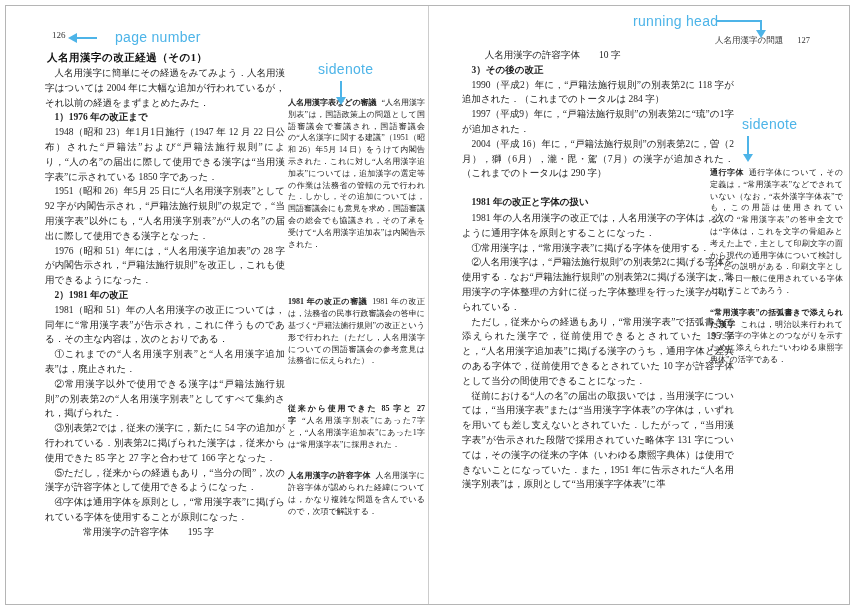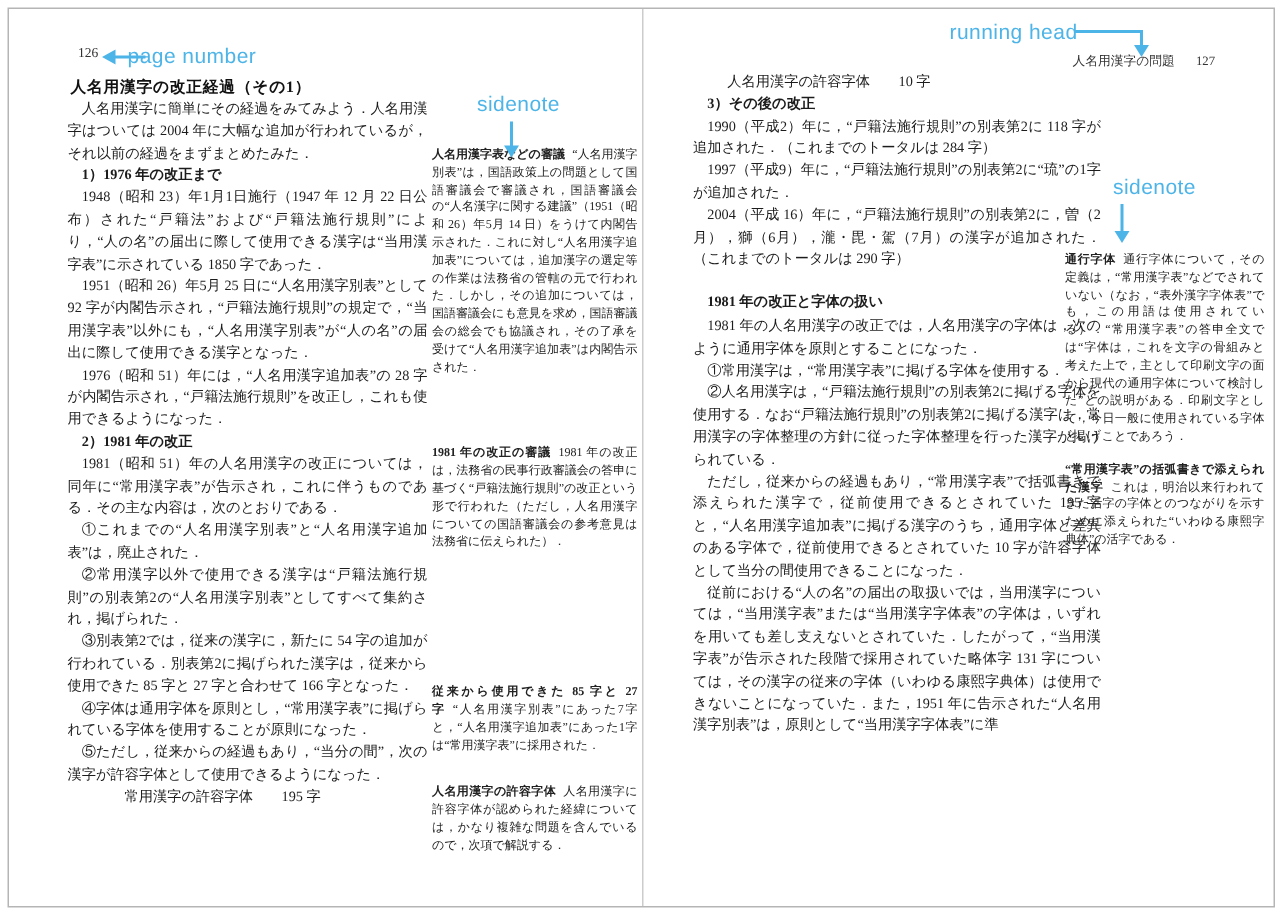--- a/index.html
+++ b/index.html
@@ -31,21 +31,21 @@
   .main-col p.center4{ text-indent:4em; }
   .main-col p.center2{ text-indent:2.4em; }
 
   .side-col{ position:absolute; font-size:8px; line-height:11.8px; text-align:justify; color:#222; }
   .left-side{ left:288px; top:97px; width:137px; }
   .right-side{ left:710px; top:167px; width:133px; }
   .sidenote .sn-title{ font-weight:bold; margin-right:.6em; }
   .sidenote .sn-body{ }
   .sidenote .sn-body2{ display:block; text-indent:1em; }
   .left-side .sidenote:nth-of-type(2){ margin-top:46px; }
-  .left-side .sidenote:nth-of-type(3){ margin-top:88px; }
+  .left-side .sidenote:nth-of-type(3){ margin-top:36px; }
   .left-side .sidenote:nth-of-type(4){ margin-top:20px; }
   .right-side .sidenote:nth-of-type(2){ margin-top:10px; }
   .right-side .sidenote:nth-of-type(3){ margin-top:12px; }
 
   
   .ann{ position:absolute; font-family:"Liberation Sans","DejaVu Sans",sans-serif;
         color:var(--accent); font-size:14px; letter-spacing:.3px; }
   .ann-line-h{ position:absolute; height:2px; background:var(--accent); }
   .ann-line-v{ position:absolute; width:2px; background:var(--accent); }
   .arrow-left{ position:absolute; width:0; height:0;
@@ -82,23 +82,23 @@
         <p class="sub">2）1981 年の改正</p>
 
         <p class="para">1981（昭和 51）年の人名用漢字の改正については，同年に“常用漢字表”が告示され，これに伴うものである．その主な内容は，次のとおりである．</p>
 
         <p class="para">①これまでの“人名用漢字別表”と“人名用漢字追加表”は，廃止された．</p>
 
         <p class="para">②常用漢字以外で使用できる漢字は“戸籍法施行規則”の別表第2の“人名用漢字別表”としてすべて集約され，掲げられた．</p>
 
         <p class="para">③別表第2では，従来の漢字に，新たに 54 字の追加が行われている．別表第2に掲げられた漢字は，従来から使用できた 85 字と 27 字と合わせて 166 字となった．</p>
 
+        <p class="para">⑤ただし，従来からの経過もあり，“当分の間”，次の漢字が許容字体として使用できるようになった．</p>
+
         <p class="para">④字体は通用字体を原則とし，“常用漢字表”に掲げられている字体を使用することが原則になった．</p>
-
-        <p class="para">⑤ただし，従来からの経過もあり，“当分の間”，次の漢字が許容字体として使用できるようになった．</p>
 
         <p class="center4">常用漢字の許容字体　　195 字</p>
       </div>
 
     <div class="side-col left-side">
 
         <div class="sidenote"><span class="sn-title">人名用漢字表などの審議</span><span class="sn-body">“人名用漢字別表”は，国語政策上の問題として国語審議会で審議され，国語審議会の“人名漢字に関する建議”（1951（昭和 26）年5月 14 日）をうけて内閣告示された．これに対し“人名用漢字追加表”については，追加漢字の選定等の作業は法務省の管轄の元で行われた．しかし，その追加については，国語審議会にも意見を求め，国語審議会の総会でも協議され，その了承を受けて“人名用漢字追加表”は内閣告示された．</span><span class="sn-body2"></span></div>
 
         <div class="sidenote"><span class="sn-title">1981 年の改正の審議</span><span class="sn-body">1981 年の改正は，法務省の民事行政審議会の答申に基づく“戸籍法施行規則”の改正という形で行われた（ただし，人名用漢字についての国語審議会の参考意見は法務省に伝えられた）．</span><span class="sn-body2"></span></div>
 
@@ -143,21 +143,21 @@
 
         <div class="sidenote"><span class="sn-title">通行字体</span><span class="sn-body">通行字体について，その定義は，“常用漢字表”などでされていない（なお，“表外漢字字体表”でも，この用語は使用されている）．“常用漢字表”の答申全文では“字体は，これを文字の骨組みと考えた上で，主として印刷文字の面から現代の通用字体について検討した”との説明がある．印刷文字として，今日一般に使用されている字体ということであろう．</span></div>
 
         <div class="sidenote"><span class="sn-title">“常用漢字表”の括弧書きで添えられた漢字</span><span class="sn-body">これは，明治以来行われてきた活字の字体とのつながりを示すために添えられた“いわゆる康熙字典体”の活字である．</span><span class="sn-body2"></span></div>
       </div>
   </div>
 
   <div>
     <span class="arrow-left" style="left:68px;top:33px;"></span>
     <span class="ann-line-h" style="left:75px;top:37px;width:22px;"></span>
-    <span class="ann" style="left:85px;top:29px;">page number</span>
+    <span class="ann" style="left:115px;top:29px;">page number</span>
   </div>
 
   <div>
     <span class="ann" style="left:318px;top:61px;">sidenote</span>
     <span class="ann-line-v" style="left:340px;top:81px;height:17px;"></span>
     <span class="arrow-down" style="left:336px;top:97px;"></span>
   </div>
 
   <div>
     <span class="ann" style="left:633px;top:13px;">running head</span>

